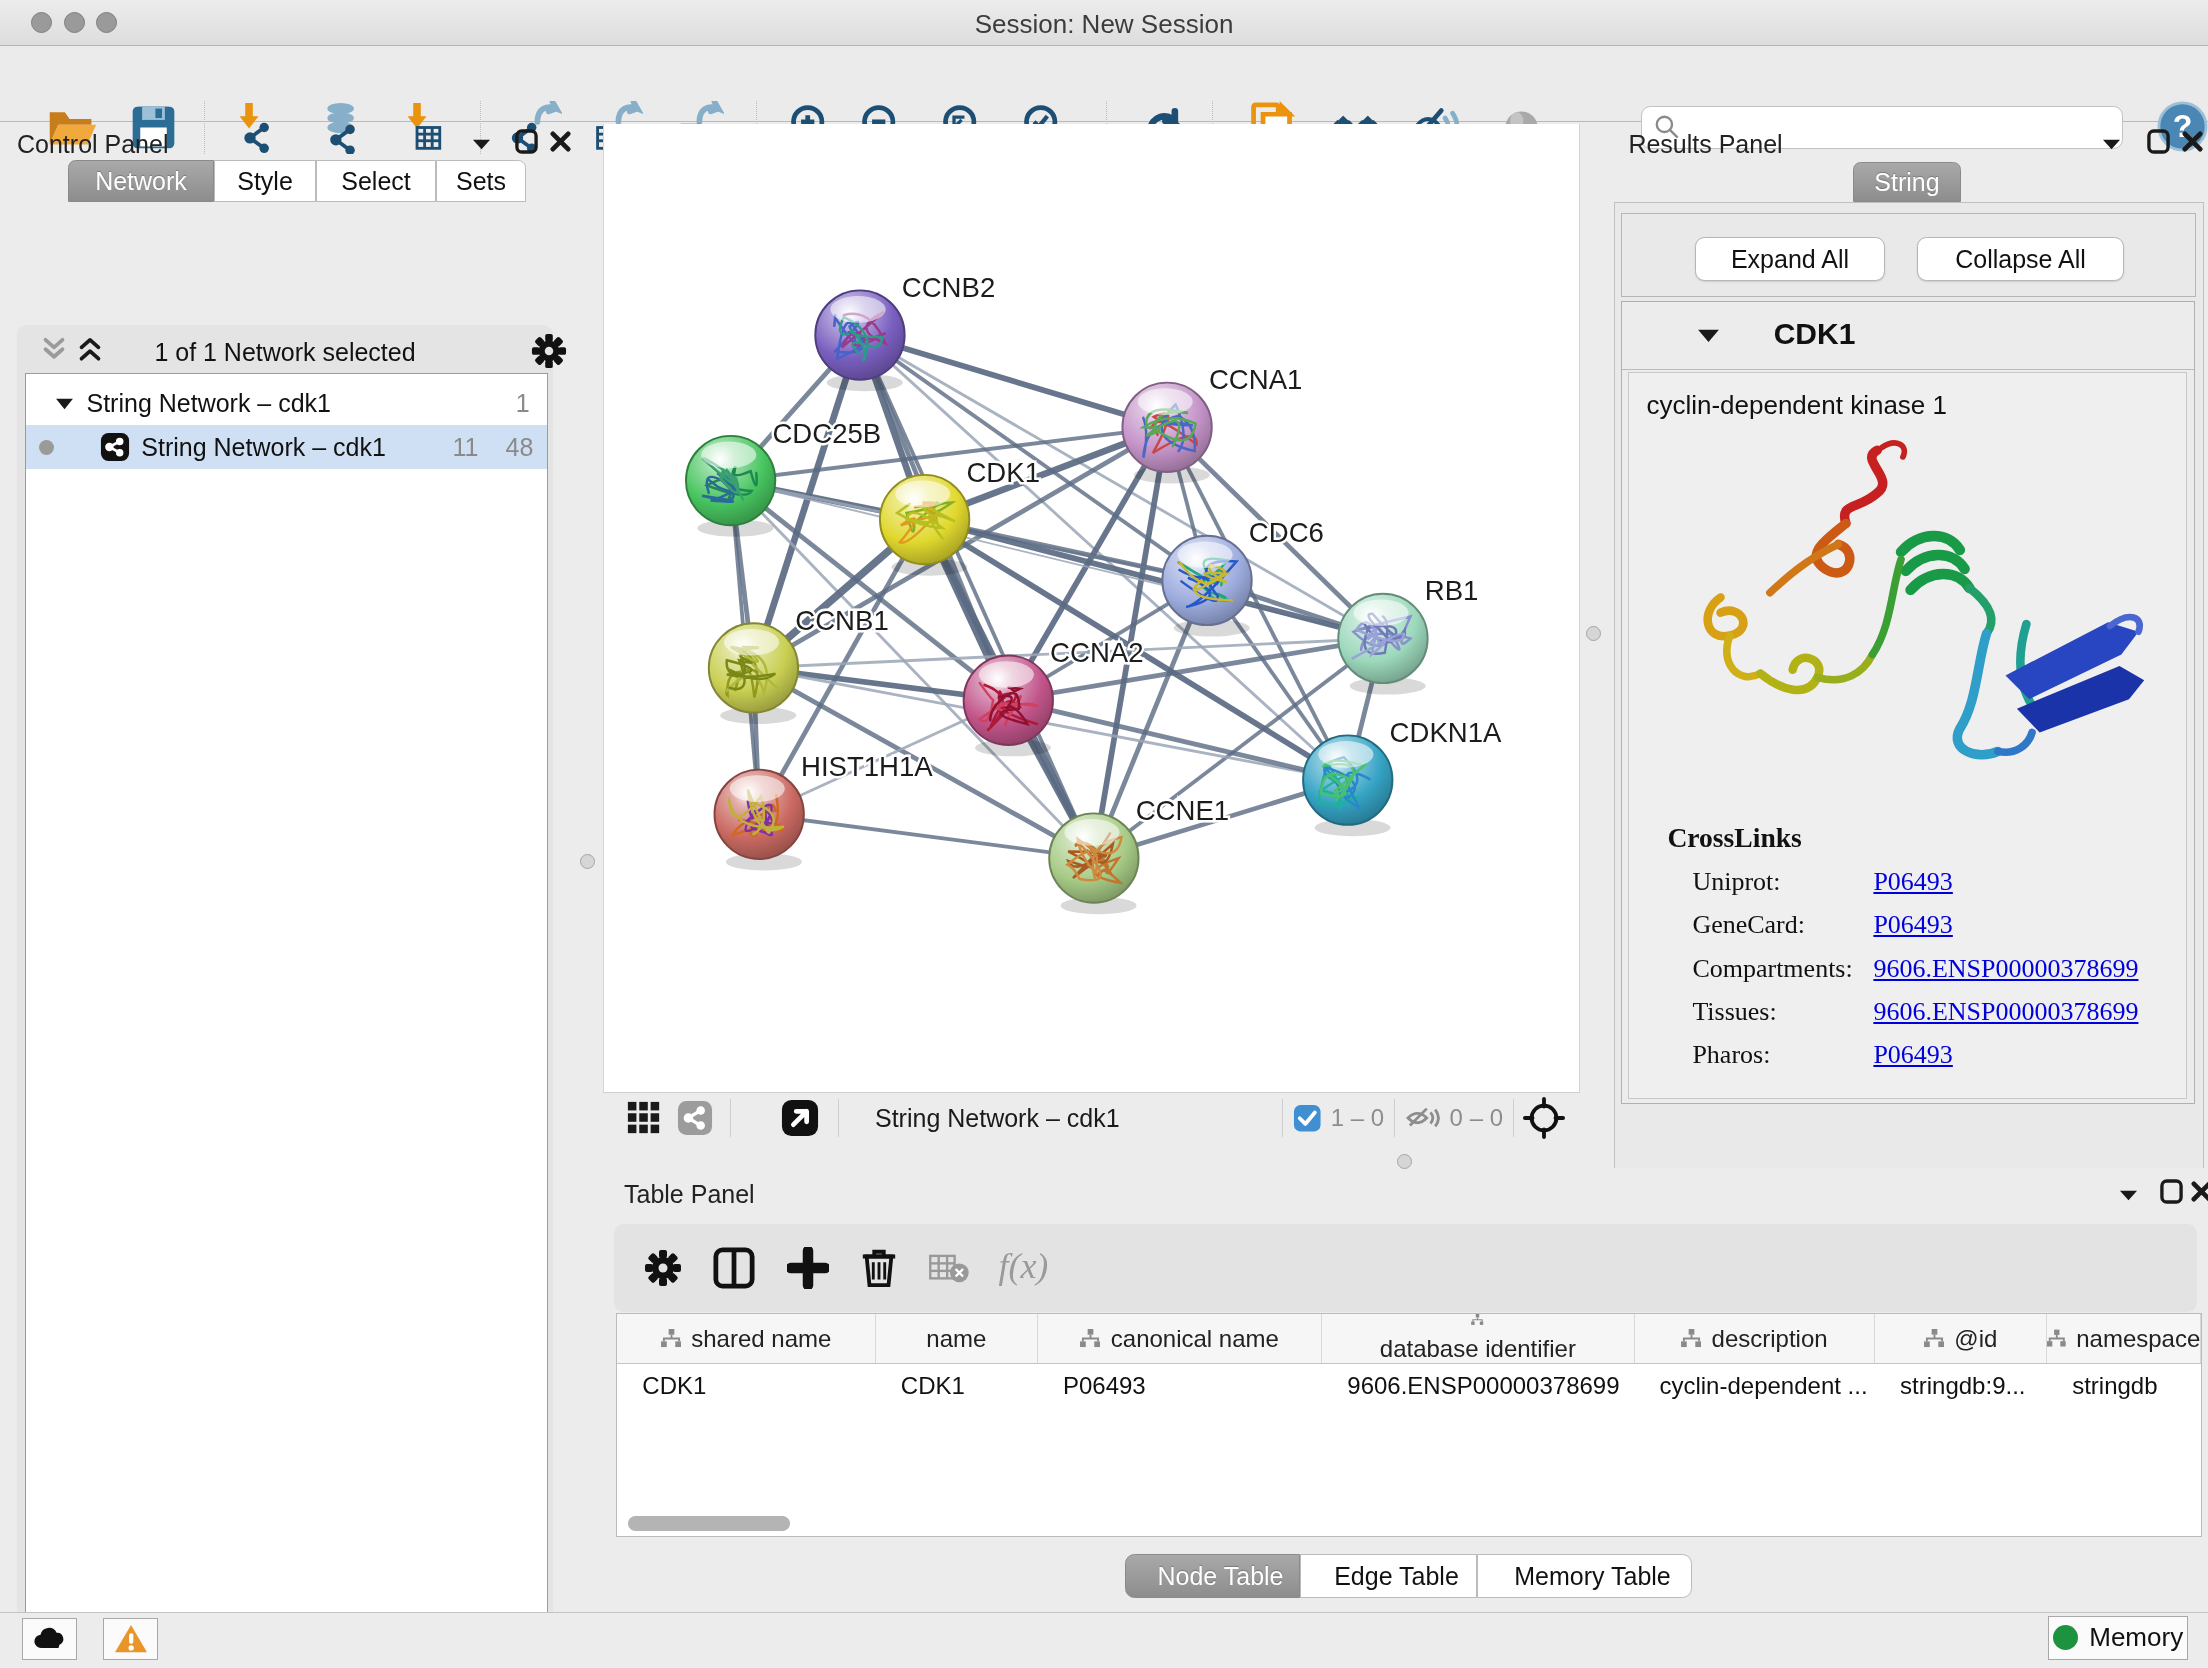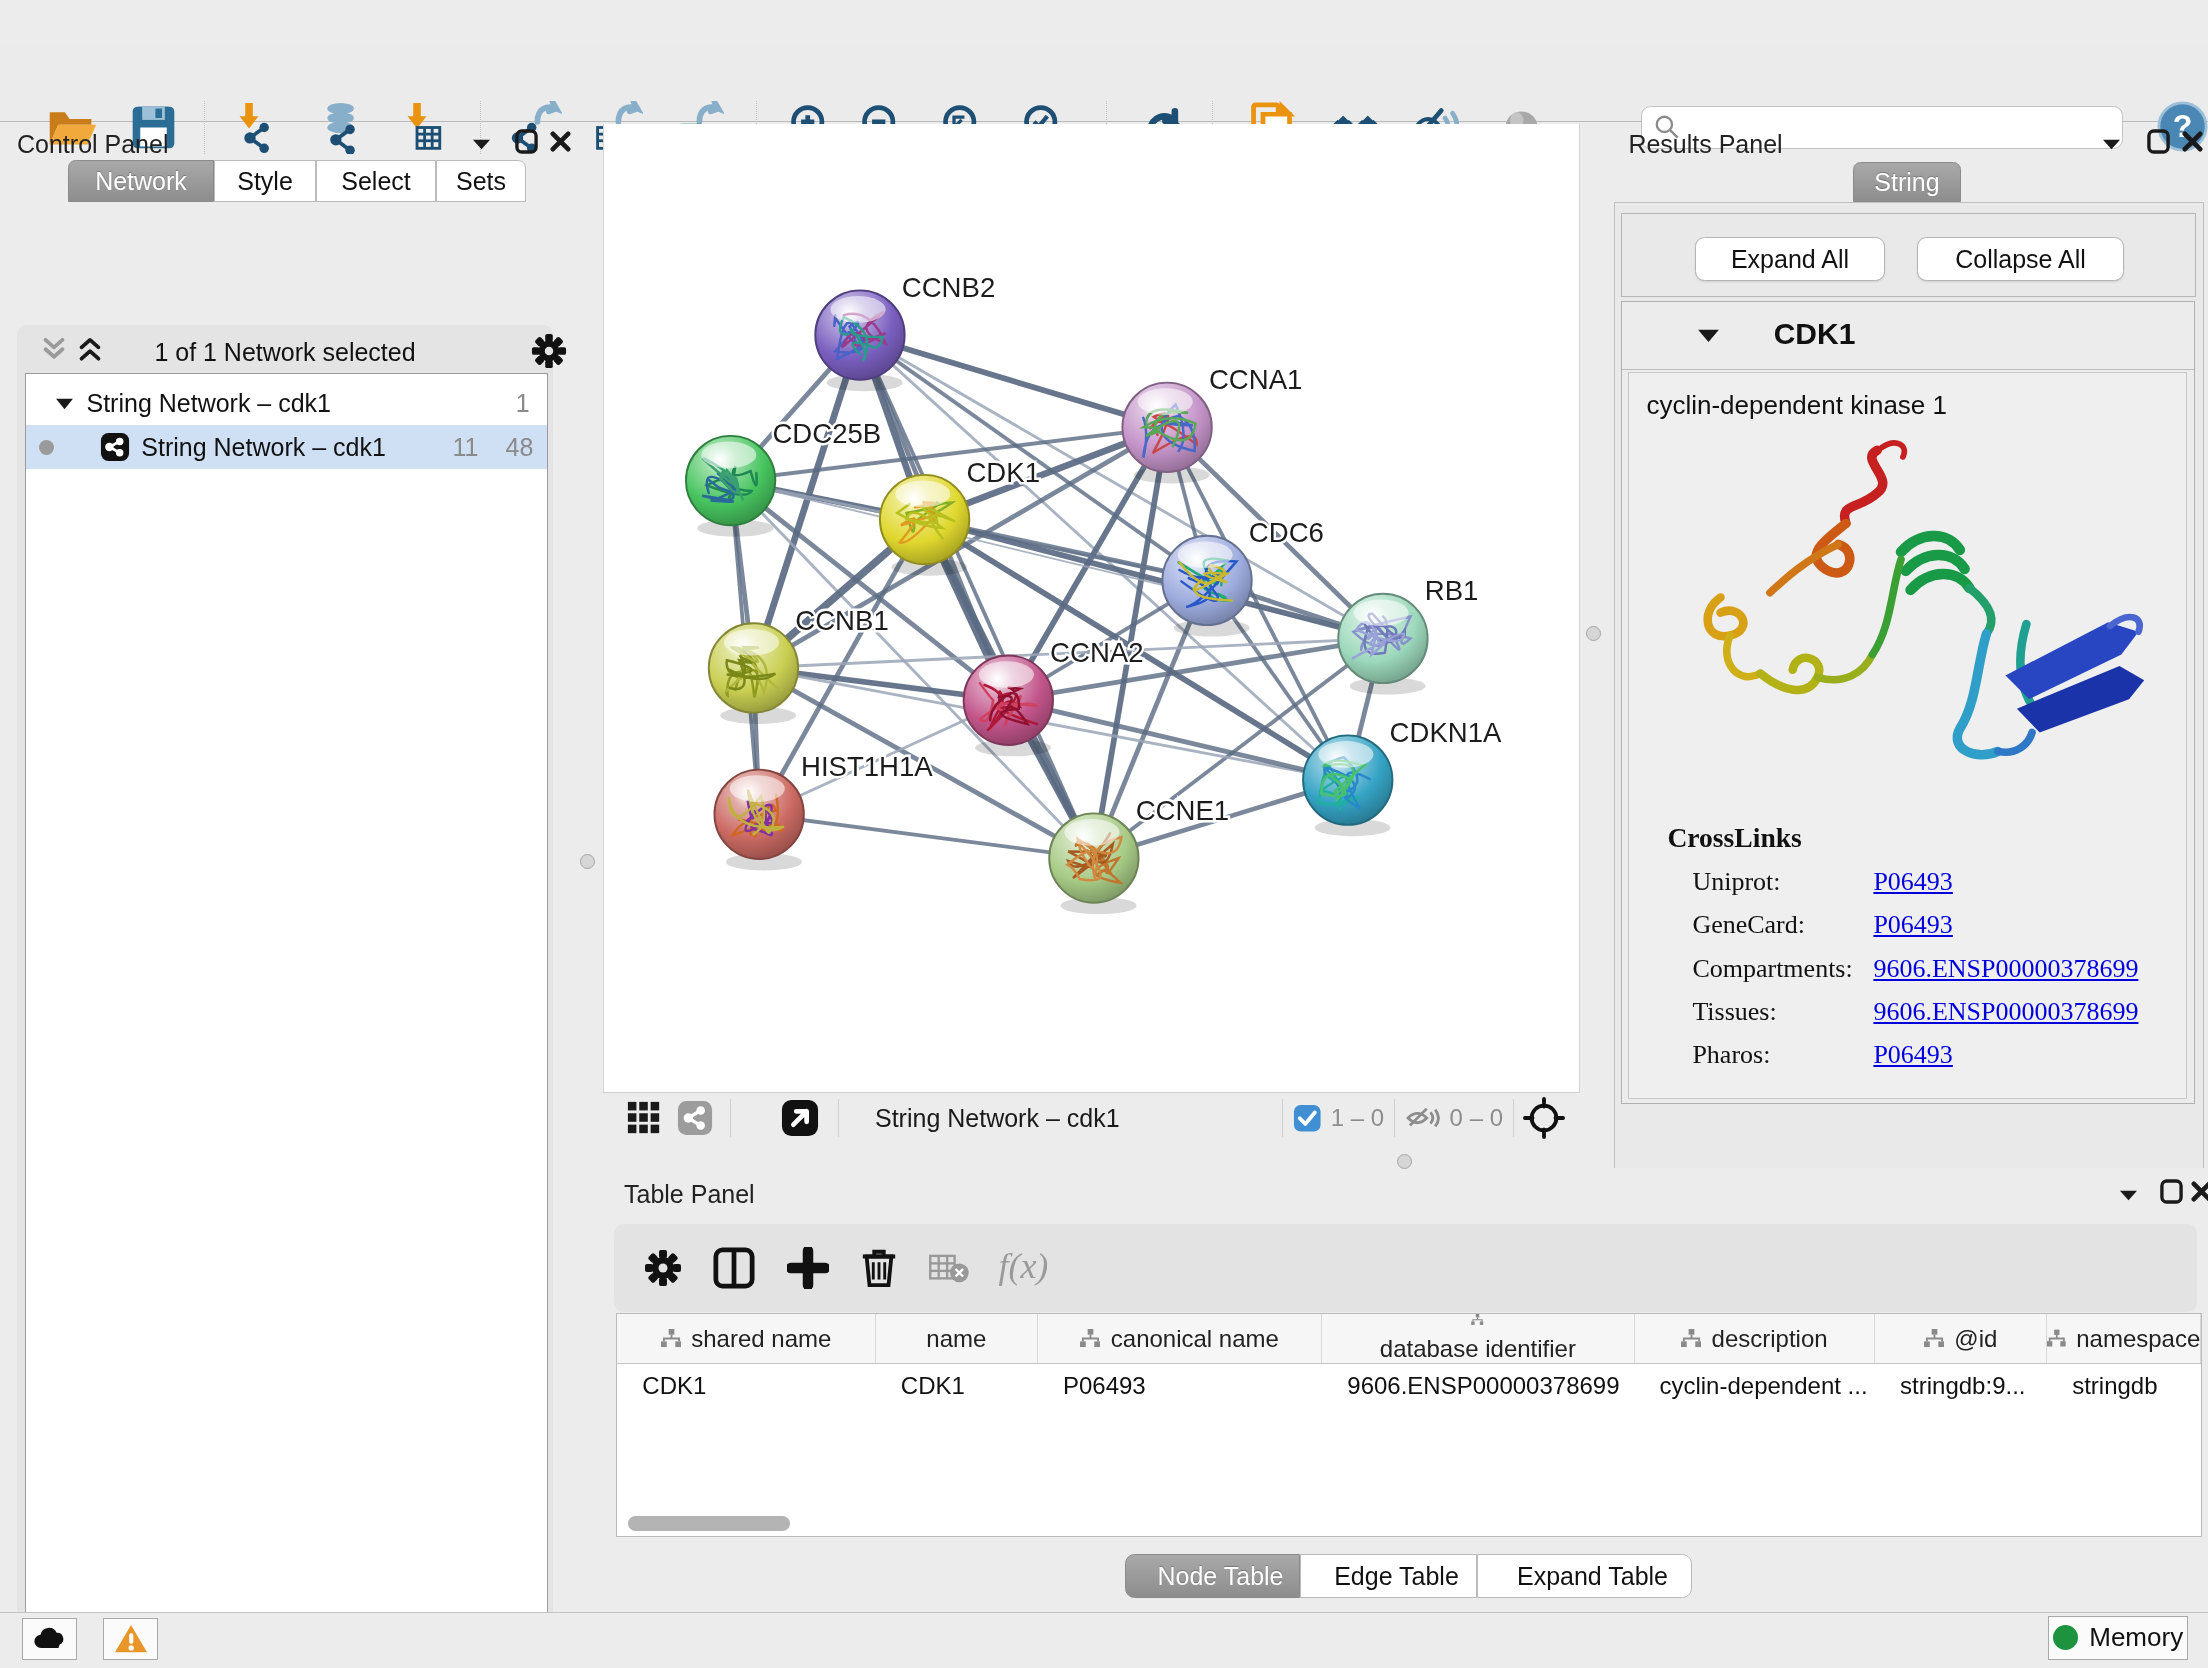--- a/index.html
+++ b/index.html
@@ -73,20 +73,26 @@
           align-items:center;justify-content:center;box-sizing:border-box;}
   .dot{position:absolute;width:13.3px;height:13.3px;border-radius:50%;background:#d6d6d6;border:1px solid #a5a5a5;}
   svg{display:block;}
   .netlabel{font-size:29px;fill:#1c1c1c;paint-order:stroke;stroke:#ffffff;stroke-width:5px;}
 </style>
 </head>
 <body>
 
 <div id="app">
 
+  <div id="titlebar" class="abs">
+    <span class="light" style="left:31px"></span>
+    <span class="light" style="left:64px"></span>
+    <span class="light" style="left:96px"></span>
+    <div id="win-title">Session: New Session</div>
+  </div>
 
   <div id="toolbar" class="abs">
     <div id="toolbar-icons">
         <div class="tbtn" style="left: 44px;">
           <svg width="53" height="53" viewBox="0 0 56 56">
             <path d="M5 46 V12 h16 l5 7 h23 v6 H14 Z" fill="#c87d1a"></path>
             <path d="M5 46 L14 25 h40 L45 46 Z" fill="#f2a93c"></path>
           </svg>
         </div>
         <div class="tbtn" style="left: 126px;">
@@ -871,21 +877,21 @@
             <div class="td-cell" style="width: 242px;">cyclin-dependent ...</div>
             <div class="td-cell" style="width: 173px;">stringdb:9...</div>
             <div class="td-cell" style="width: 155px;">stringdb</div>
           </div>
         </div>
     </div>
     <div id="tp-scroll"></div>
     <div id="tp-tabs"></div>
   <div class="tab bt-tab sel" style="left: 522px; width: 175px; border-radius: 9.5px 0px 0px 9.5px;">Node Table</div>
       <div class="tab bt-tab" style="left: 697px; width: 177px; border-radius: 0px;">Edge Table</div>
-      <div class="tab bt-tab" style="left: 874px; width: 215px; border-radius: 0px 9.5px 9.5px 0px;">Expand Table</div>
+      <div class="tab bt-tab" style="left: 874px; width: 215px; border-radius: 0px 9.5px 9.5px 0px;">Memory Table</div>
     </div>
 
   <div id="statusbar" class="abs">
     <div class="sb-btn" style="left:22px;width:55px;height:42px">
       <svg width="36" height="27" viewBox="0 0 38 28">
         <path d="M10 24 a7 7 0 0 1 -1 -14 a9 9 0 0 1 17 -2 a6.5 6.5 0 0 1 3 12.5 l-1 3.5 Z" fill="#111"></path>
       </svg>
     </div>
     <div class="sb-btn" style="left:103px;width:55px;height:42px">
       <svg width="36" height="32" viewBox="0 0 38 34">

